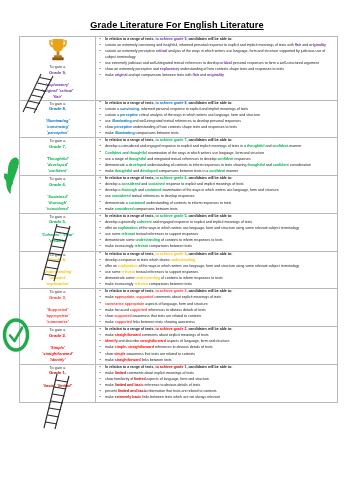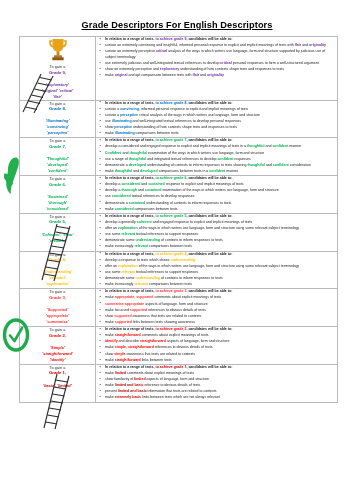--- a/index.html
+++ b/index.html
@@ -106,21 +106,21 @@
   .tick-deco {
     position: absolute;
     pointer-events: none;
   }
 </style>
 </head>
 <body>
 
 <div class="page">
 
-  <div class="doc-title">Grade Descriptors For English Descriptors</div>
+  <div class="doc-title">Grade Literature For English Literature</div>
 
   <table class="grades">
     <tbody>
         <tr>
           <td class="left-cell">
             <div class="trophy-wrap"><svg class="icon-svg" width="22" height="26" viewBox="0 0 22 26">
                 <path d="M5.5 2 H16.5 V8.5 C16.5 12.2 14.2 14.6 11 14.6 C7.8 14.6 5.5 12.2 5.5 8.5 Z" fill="#e8a317"></path>
                 <path d="M5.5 3.2 H2.2 V5.6 C2.2 8.4 3.6 10.2 5.9 10.6 L5.9 8.6 C4.6 8.2 3.9 7.1 3.9 5.6 V4.8 H5.5 Z" fill="#e8a317"></path>
                 <path d="M16.5 3.2 H19.8 V5.6 C19.8 8.4 18.4 10.2 16.1 10.6 L16.1 8.6 C17.4 8.2 18.1 7.1 18.1 5.6 V4.8 H16.5 Z" fill="#e8a317"></path>
                 <rect x="9.6" y="14.3" width="2.8" height="4.2" fill="#c8861a"></rect>

